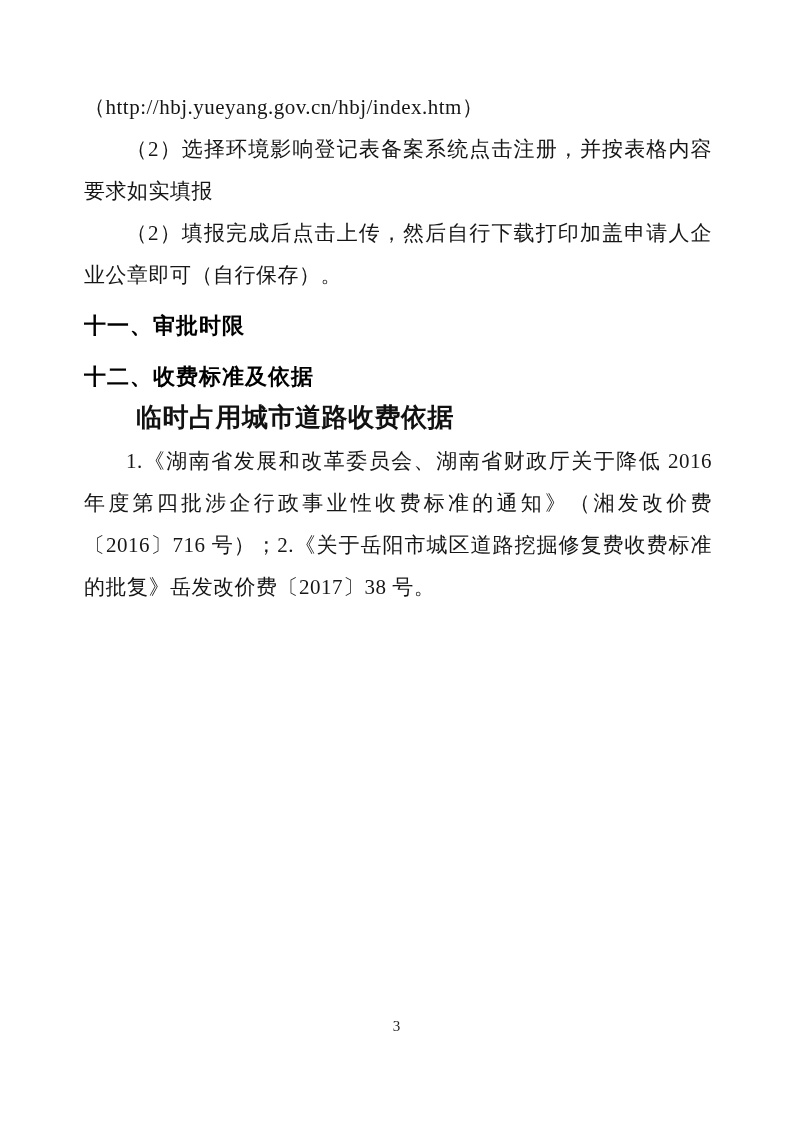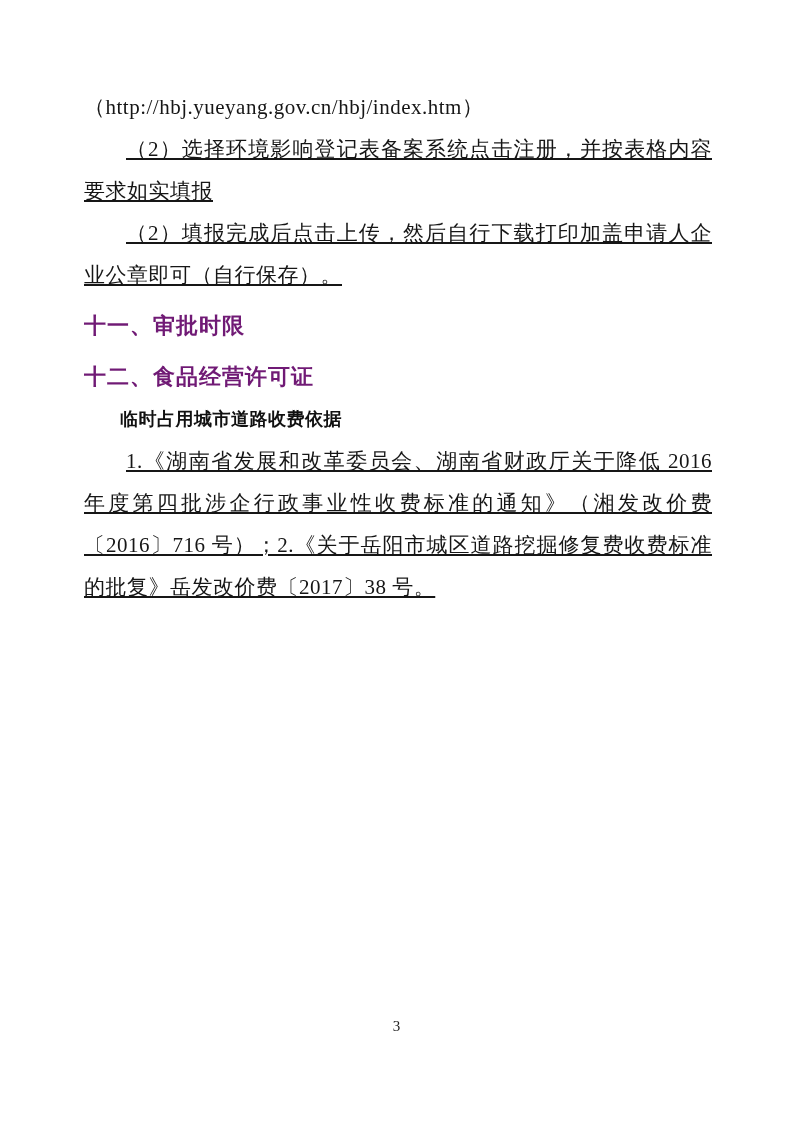--- a/index.html
+++ b/index.html
@@ -26,39 +26,38 @@
   p.body {
     margin: 0;
     font-size: 21px;
     line-height: 42px;
     text-align: justify;
     letter-spacing: 0.5px;
     font-family: "Liberation Serif", serif;
   }
   p.indent {
     text-indent: 2em;
-    text-decoration: underline;
   }
   h2.section-heading {
     margin: 9px 0 0 0;
     font-size: 22px;
     line-height: 42px;
     font-weight: bold;
-    color: #701a75;
+    color: #000000;
     font-family: "Liberation Sans", sans-serif;
     letter-spacing: 1px;
   }
   p.subheading {
     margin: 0;
-    font-size: 18px;
+    font-size: 26px;
     line-height: 42px;
     font-weight: bold;
     text-indent: 2em;
     color: #111111;
-    font-family: Liberation Serif, serif;
+    font-family: Liberation Mono, monospace;
     letter-spacing: 0.5px;
   }
   .page-number {
     position: absolute;
     top: 1018px;
     left: 0;
     width: 100%;
     text-align: center;
     font-size: 15px;
     color: #222222;
@@ -74,21 +73,21 @@
     <p class="body">（http://hbj.yueyang.gov.cn/hbj/index.htm）</p>
 
     <p class="body indent">（2）选择环境影响登记表备案系统点击注册，并按表格内容要求如实填报</p>
 
     <p class="body indent">（2）填报完成后点击上传，然后自行下载打印加盖申请人企业公章即可（自行保存）。</p>
 
     <h2 class="section-heading">十一、审批时限</h2>
 
 
 
-    <h2 class="section-heading">十二、食品经营许可证</h2>
+    <h2 class="section-heading">十二、收费标准及依据</h2>
 
     <p class="subheading">临时占用城市道路收费依据</p>
 
     <p class="body indent">1.《湖南省发展和改革委员会、湖南省财政厅关于降低 2016 年度第四批涉企行政事业性收费标准的通知》（湘发改价费〔2016〕716 号）；2.《关于岳阳市城区道路挖掘修复费收费标准的批复》岳发改价费〔2017〕38 号。</p>
 
 
 
   </div>
 
   <div class="page-number">3</div>

